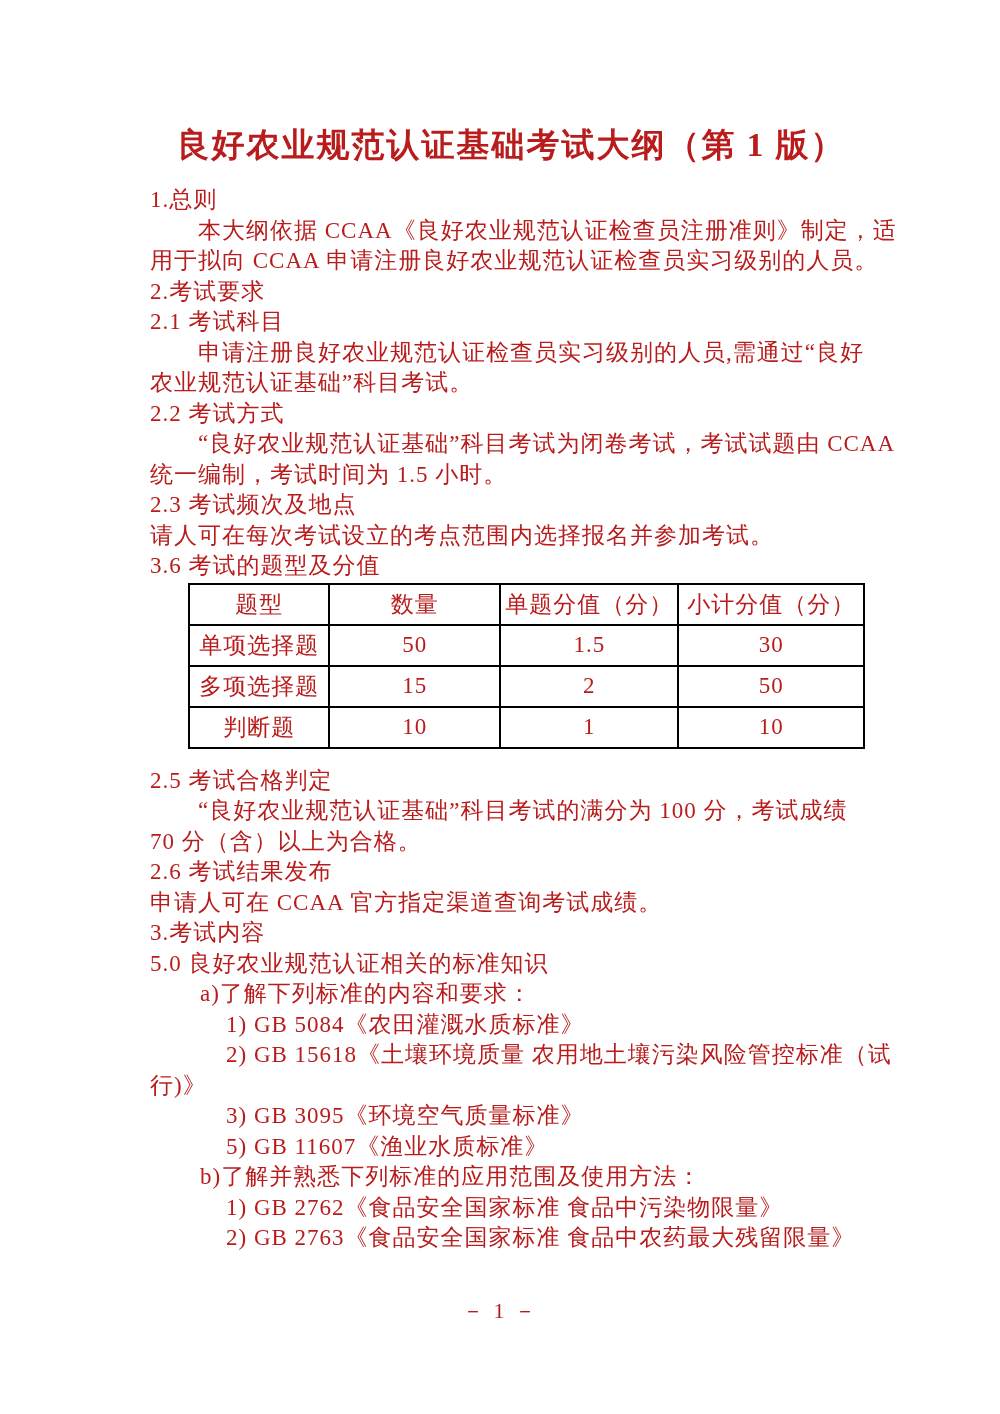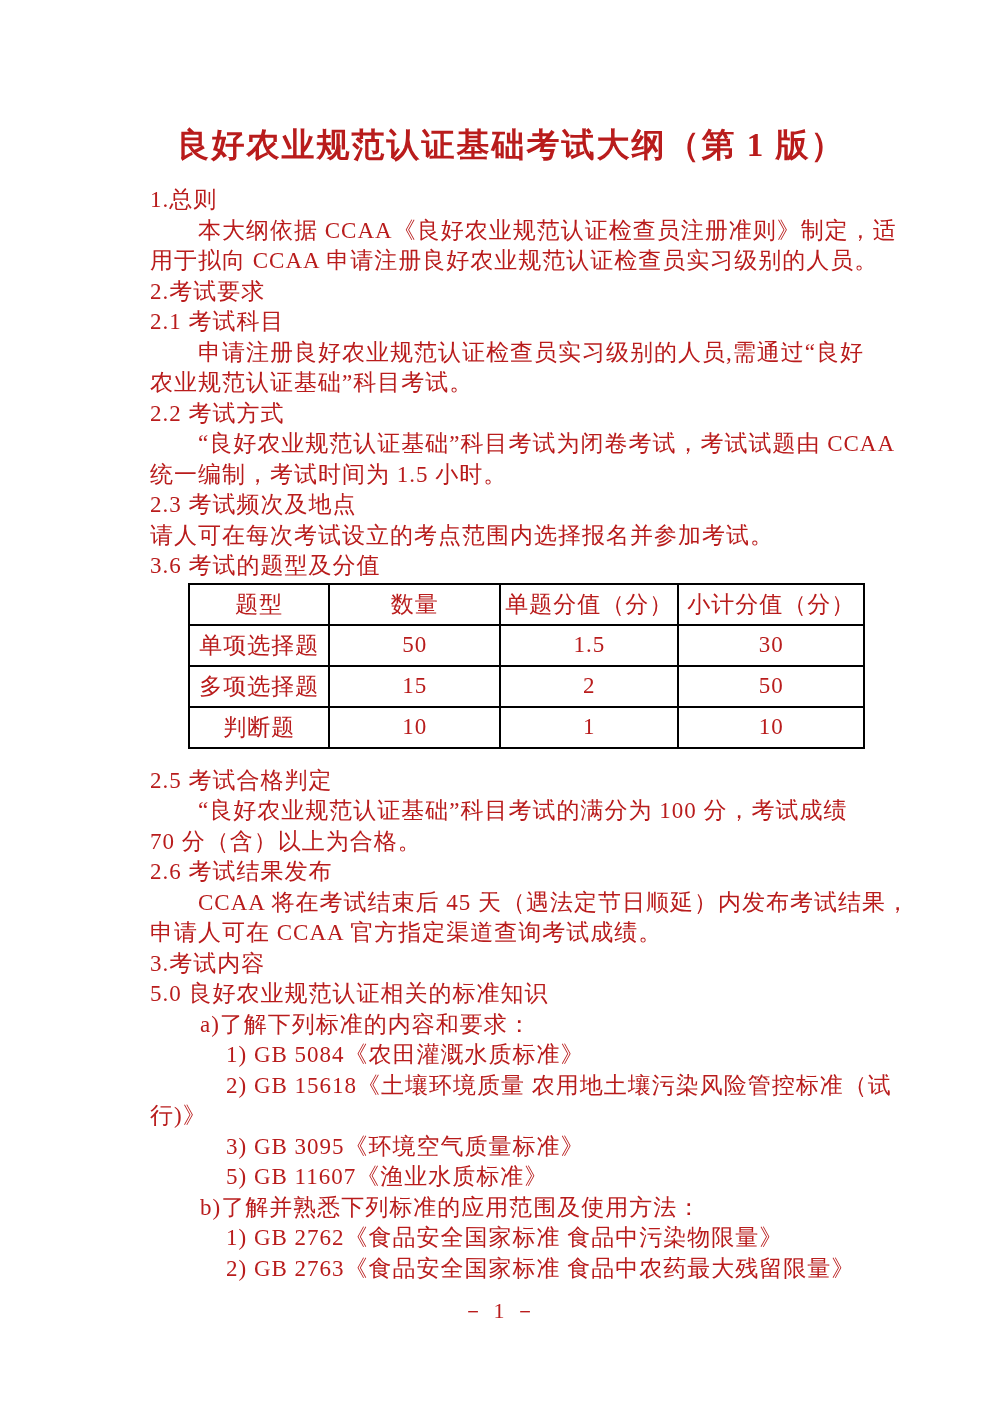--- a/index.html
+++ b/index.html
@@ -125,21 +125,20 @@
           </tr>
         </tbody>
     </table>
 
     <div class="body-lines">
 
     <div class="line ind-0">2.5 考试合格判定</div>
         <div class="line ind-1">“良好农业规范认证基础”科目考试的满分为 100 分，考试成绩</div>
         <div class="line ind-0">70 分（含）以上为合格。</div>
         <div class="line ind-0">2.6 考试结果发布</div>
-        <div class="line ind-1">CCAA 将在考试结束后 45 天（遇法定节日顺延）内发布考试结果，</div>
         <div class="line ind-0">申请人可在 CCAA 官方指定渠道查询考试成绩。</div>
         <div class="line ind-0">3.考试内容</div>
         <div class="line ind-0">5.0 良好农业规范认证相关的标准知识</div>
         <div class="line ind-2">a)了解下列标准的内容和要求：</div>
         <div class="line ind-3">1) GB 5084《农田灌溉水质标准》</div>
         <div class="line ind-3">2) GB 15618《土壤环境质量 农用地土壤污染风险管控标准（试</div>
         <div class="line ind-0">行)》</div>
         <div class="line ind-3">3) GB 3095《环境空气质量标准》</div>
         <div class="line ind-3">5) GB 11607《渔业水质标准》</div>
         <div class="line ind-2">b)了解并熟悉下列标准的应用范围及使用方法：</div>

